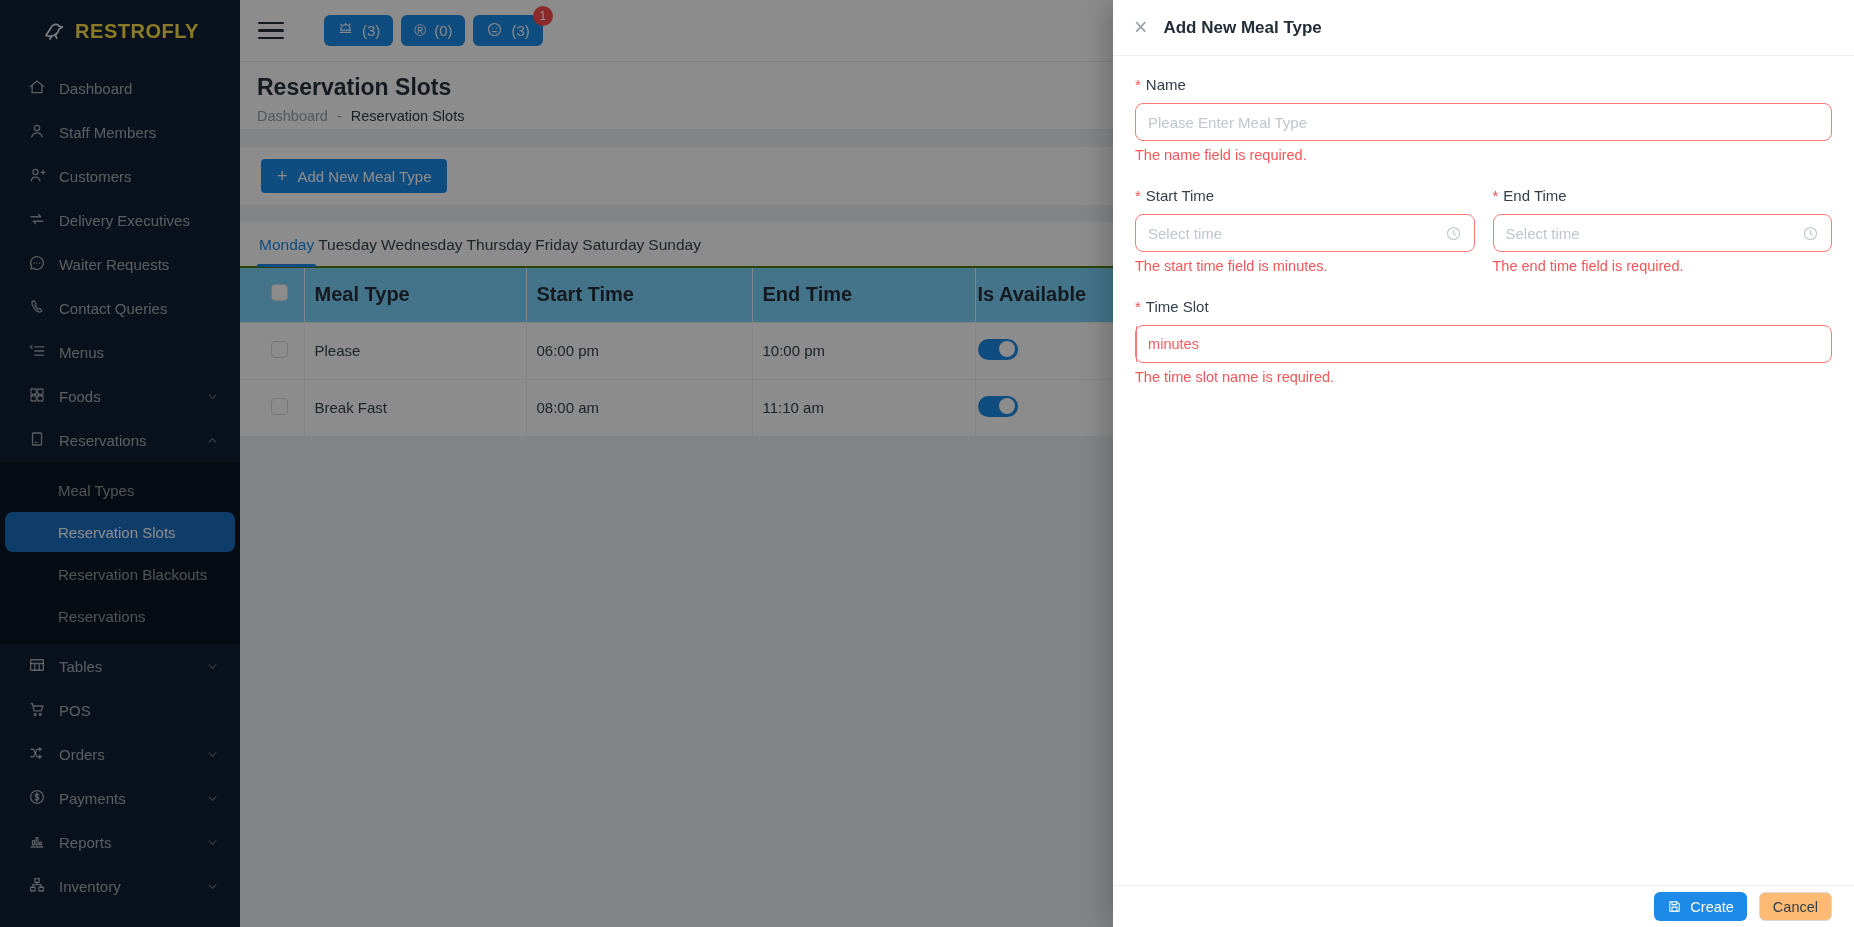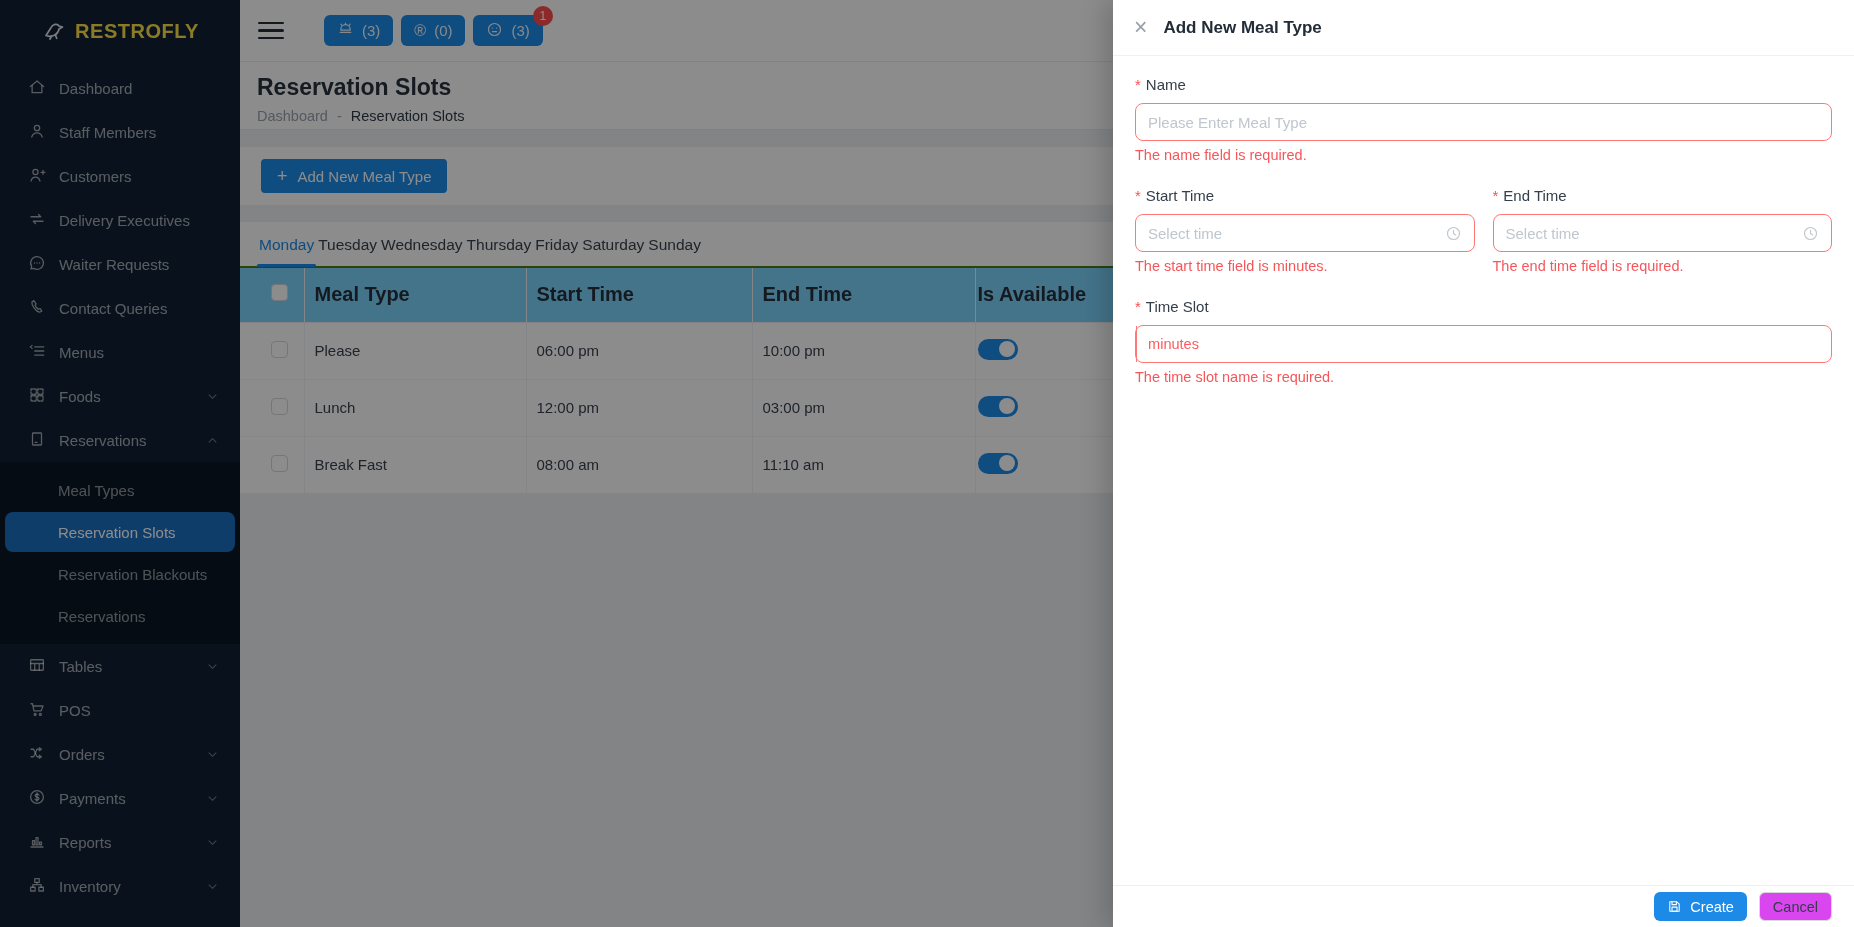--- a/index.html
+++ b/index.html
@@ -75,21 +75,21 @@
   .finput .svg-ic{width:17px;height:17px;color:#c3c8ce;flex:none;}
   .finput.has-addon{padding:0;}
   .finput.has-addon input{padding:0 12px;}
   .addon{width:74px;height:100%;display:flex;align-items:center;justify-content:center;border-left:1px solid var(--err-border);color:#ff5a5f;font-size:14.5px;border-radius:0 8px 8px 0;}
   .ferror{margin-top:6px;font-size:14.5px;color:var(--err-text);}
   .frow{display:flex;gap:18px;margin-top:7px;}
   .frow .fgroup{flex:1;}
   .d-footer{position:absolute;bottom:0;left:0;right:0;height:42px;border-top:1px solid #f0f0f0;background:#fff;display:flex;align-items:center;justify-content:flex-end;gap:12px;padding:0 22px;}
   .create-btn{height:29px;padding:0 13px;background:var(--primary);color:#fff;border:none;border-radius:6px;font-size:14.5px;display:flex;align-items:center;gap:8px;cursor:pointer;font-family:inherit;}
   .create-btn .svg-ic{width:15px;height:15px;}
-  .cancel-btn{height:29px;padding:0 13px;background:#d946ef;border:1px solid #d9d9d9;border-radius:6px;font-size:14.5px;color:#333e4a;cursor:pointer;font-family:inherit;}
+  .cancel-btn{height:29px;padding:0 13px;background:#fdba74;border:1px solid #d9d9d9;border-radius:6px;font-size:14.5px;color:#333e4a;cursor:pointer;font-family:inherit;}
 </style>
 </head>
 <body>
 
 <aside class="sidebar">
   <div class="logo-row">
     <svg class="svg-ic" style="width:26px;height:24px;color:#dfe4e8" viewBox="0 0 24 24">
       <path d="M4 16.5c6 2.3 12-.8 13-6.5l3.5-2-3.5-.8C15.5 4 10.5 5 8.8 9L4 16.5z"></path>
       <path d="M9.5 17l-1.5 3M13.5 16.3l1.2 3"></path>
     </svg>
@@ -322,27 +322,20 @@
       <tbody>
           <tr>
      <td class="col-check"><span class="checkbox"></span></td>
      <td class="col-meal">Please</td>
      <td class="col-start">06:00 pm</td>
      <td class="col-end">10:00 pm</td>
      <td class="col-avail"><span class="switch"></span></td>
    </tr>
           <tr>
      <td class="col-check"><span class="checkbox"></span></td>
-     <td class="col-meal">Lunch</td>
-     <td class="col-start">12:00 pm</td>
-     <td class="col-end">03:00 pm</td>
-     <td class="col-avail"><span class="switch"></span></td>
-   </tr>
-          <tr>
-     <td class="col-check"><span class="checkbox"></span></td>
      <td class="col-meal">Break Fast</td>
      <td class="col-start">08:00 am</td>
      <td class="col-end">11:10 am</td>
      <td class="col-avail"><span class="switch"></span></td>
    </tr>
         </tbody>
     </table>
   </div>
 </div>
 

